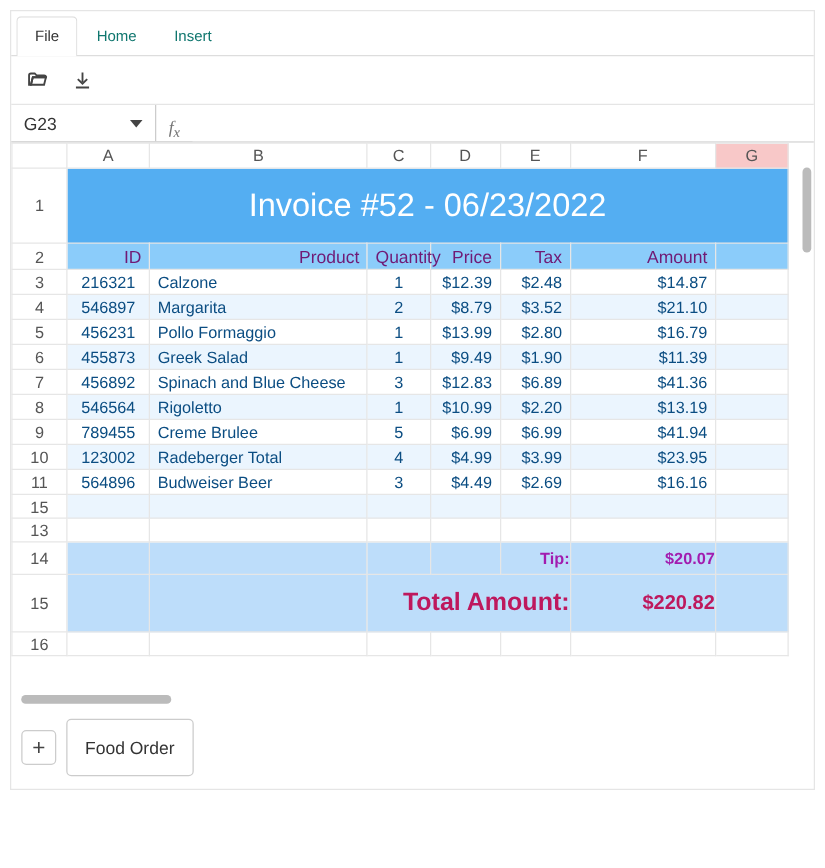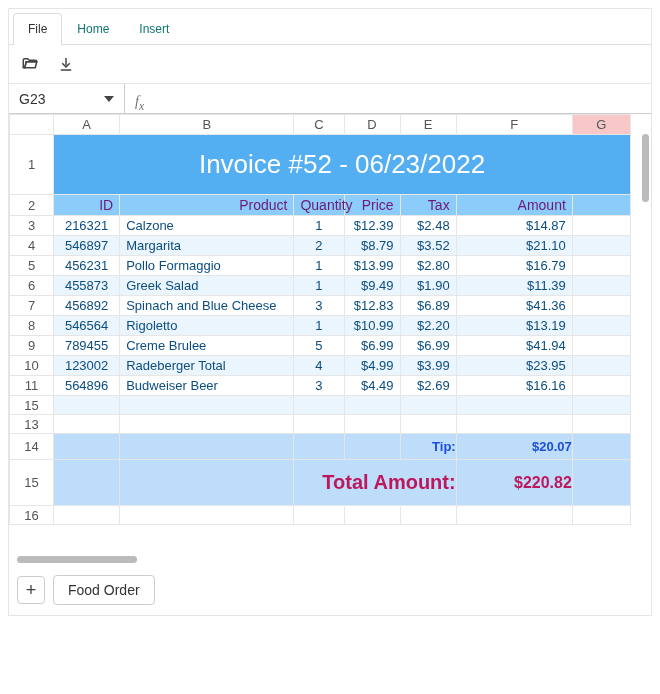--- a/index.html
+++ b/index.html
@@ -41,33 +41,33 @@
   .center { text-align: center; }
 
   
   .cA { width: 66px;} .cB{width:174px;} .cC{width:50px;} .cD{width:56px;} .cE{width:56px;} .cF{width:116px;} .cG{width:58px;}
 
   
   tr.banner td { background: #54aef2; color: #fff; font-size: 26px; font-weight: normal; text-align:center; height: 60px; }
   
   tr.head2 td { background: #8bccfa; color: #701a75; text-align: right; font-size: 14px; }
   tr.data td { color: #0b4d82; }
-  tr.tip td { background: #bdddfa; color:#1d4ed8; font-weight: bold; text-align:right; height:26px;}
+  tr.tip td { background: #bdddfa; color:#a21caf; font-weight: bold; text-align:right; height:26px;}
   tr.total td { background: #bdddfa; color:#be185d; font-weight:bold; text-align:right; height:46px; font-size:20px;}
   tr.total td.amt { font-size: 16px; }
 
   
   .vscroll { position:absolute; right:2px; top:20px; width:7px; height:68px; background:#bbb; border-radius:4px;}
   .hscroll-area { padding: 2px 0 6px 8px; }
   .hscroll { width:120px; height:7px; background:#bbb; border-radius:4px;}
 
   
   .sheet-footer { display:flex; align-items:center; gap:8px; padding:6px 8px 10px 8px;}
   .add-sheet { width:28px; height:28px; border:1px solid #ccc; border-radius:4px; display:flex; align-items:center; justify-content:center; font-size:18px; cursor:pointer; color:#444; background:#fff;}
-  .sheet-tab { height:30px; padding: 0 14px; border:1px solid #ccc; border-radius:4px; display:flex; align-items:center; background:#fff; cursor:pointer; font-size:14px;}
+  .sheet-tab { height:46px; padding: 0 14px; border:1px solid #ccc; border-radius:4px; display:flex; align-items:center; background:#fff; cursor:pointer; font-size:14px;}
 </style>
 </head>
 <body>
 
 <div class="app">
 
   <div class="tab-bar">
     <div class="tab active">File</div>
     <div class="tab inactive">Home</div>
     <div class="tab inactive">Insert</div>

